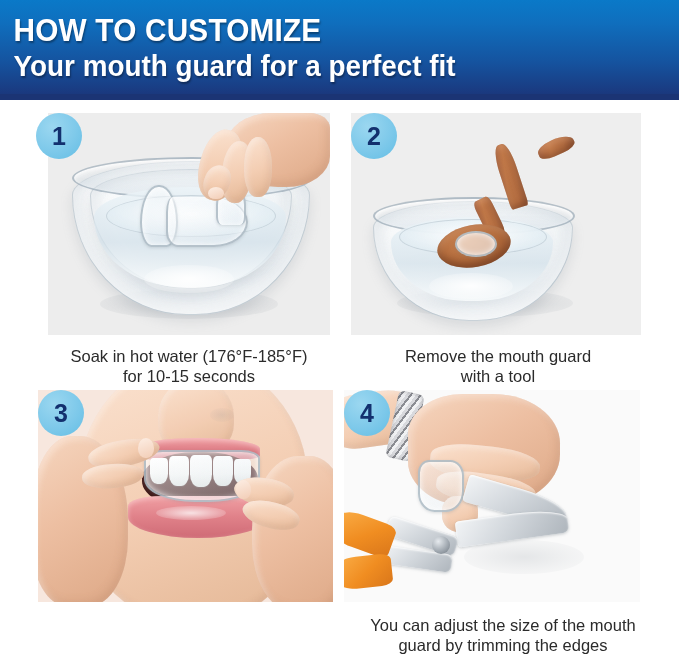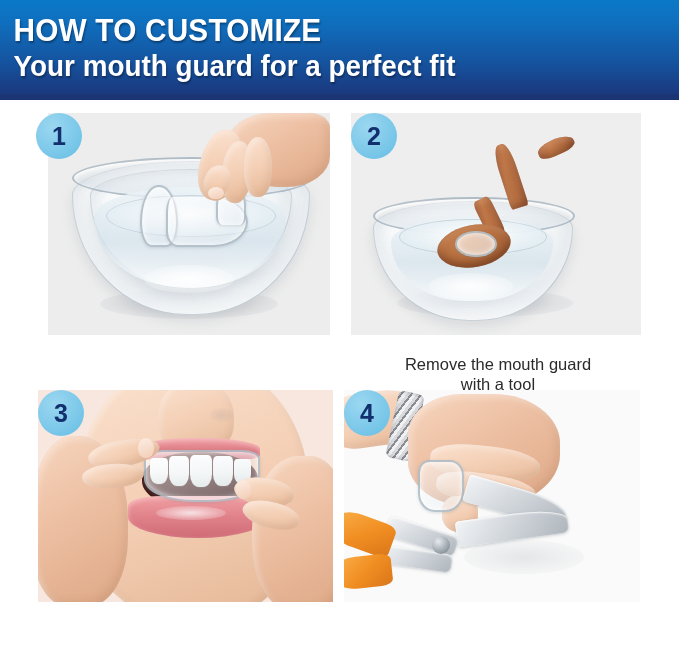--- a/index.html
+++ b/index.html
@@ -95,21 +95,21 @@
   #step3 .photo { width: 295px; height: 212px; background: #f7e7de; }
   #step4 { left: 344px; top: 390px; width: 296px; height: 212px; }
   #step4 .photo { width: 296px; height: 212px; background: #fafafa; }
 
   #badge1 { left: 36px; top: 113px; }
   #badge2 { left: 351px; top: 113px; }
   #badge3 { left: 38px; top: 390px; }
   #badge4 { left: 344px; top: 390px; }
 
   #cap1 { left: 30px; top: 346px; width: 318px; }
-  #cap2 { left: 348px; top: 346px; width: 300px; margin-top: 8px; }
+  #cap2 { left: 348px; top: 346px; width: 300px; }
   #cap3 { left: 24px; top: 615px; width: 326px; }
   #cap4 { left: 340px; top: 615px; width: 326px; }
 
   
   .art { position: absolute; left: 0; top: 0; width: 100%; height: 100%; }
 
   
   .bowl-outer {
     position: absolute;
     border-radius: 50% 50% 48% 48% / 22% 22% 78% 78%;
@@ -261,20 +261,22 @@
         <div class="skin" style="left:178px; top:0px; width:104px; height:74px; border-radius:44% 20% 42% 50%;"></div>
         <div class="skin-light" style="left:152px; top:16px; width:40px; height:72px; border-radius:46% 46% 42% 48%; transform:rotate(16deg);"></div>
         <div class="skin-light" style="left:174px; top:28px; width:30px; height:62px; border-radius:48% 48% 44% 44%; transform:rotate(6deg);"></div>
         <div class="skin-light" style="left:196px; top:24px; width:28px; height:60px; border-radius:48% 48% 44% 44%;"></div>
         <div class="skin-light" style="left:156px; top:52px; width:26px; height:34px; border-radius:46% 46% 50% 50%; transform:rotate(24deg);"></div>
         <div class="nail" style="left:160px; top:74px; width:16px; height:12px;"></div>
       </div>
     </div>
   </div>
   <div class="badge" id="badge1">1</div>
+  <div class="caption" id="cap1">Soak in hot water (176°F-185°F)
+for 10-15 seconds</div>
 
   <div class="step" id="step2">
     <div class="photo">
       <div class="art">
         <div class="shadow-blob" style="left:46px; top:176px; width:176px; height:28px;"></div>
         <div class="bowl-outer" style="left:22px; top:88px; width:198px; height:118px;"></div>
         <div class="bowl-rim" style="left:22px; top:84px; width:198px; height:34px;"></div>
         <div class="bowl-water" style="left:40px; top:104px; width:162px; height:84px;"></div>
         <div class="water-surface" style="left:48px; top:106px; width:146px; height:34px;"></div>
         <div class="hilite" style="left:78px; top:160px; width:84px; height:26px;"></div>
@@ -345,14 +347,16 @@
         <div class="blade" style="left:42px; top:136px; width:72px; height:20px; border-radius:6px; transform:rotate(18deg);"></div>
         <div class="blade" style="left:38px; top:160px; width:70px; height:18px; border-radius:6px; transform:rotate(8deg);"></div>
         <div class="rivet" style="left:88px; top:146px; width:18px; height:18px;"></div>
         <div class="grip" style="left:-12px; top:126px; width:62px; height:34px; transform:rotate(20deg);"></div>
         <div class="grip" style="left:-10px; top:166px; width:58px; height:32px; transform:rotate(-6deg);"></div>
         <div class="shadow-blob" style="left:120px; top:150px; width:120px; height:34px; opacity:0.55;"></div>
       </div>
     </div>
   </div>
   <div class="badge" id="badge4">4</div>
+  <div class="caption" id="cap4">You can adjust the size of the mouth
+guard by trimming the edges</div>
 
 </div>
 
 </body></html>

